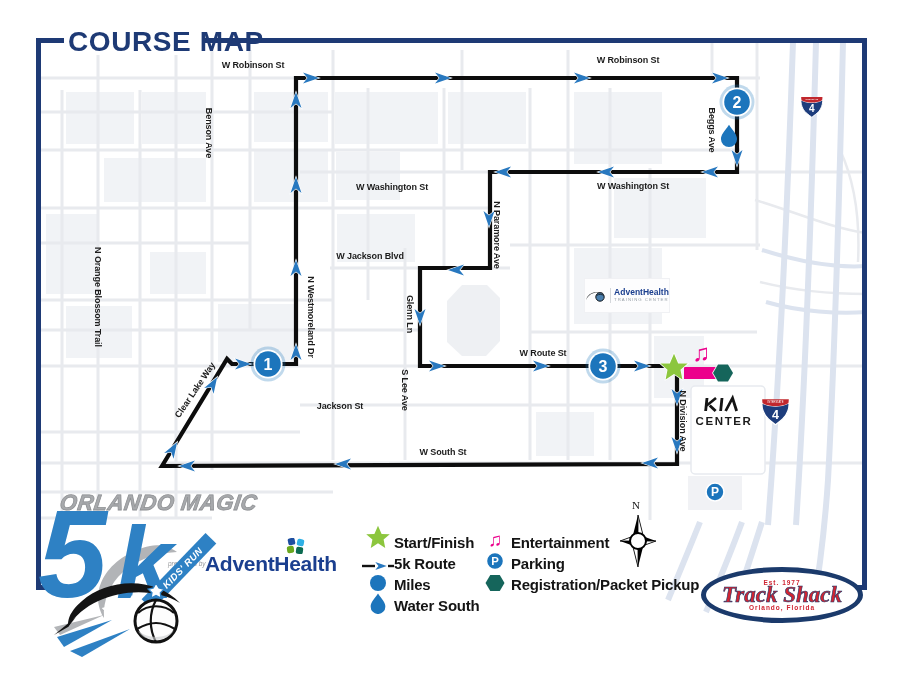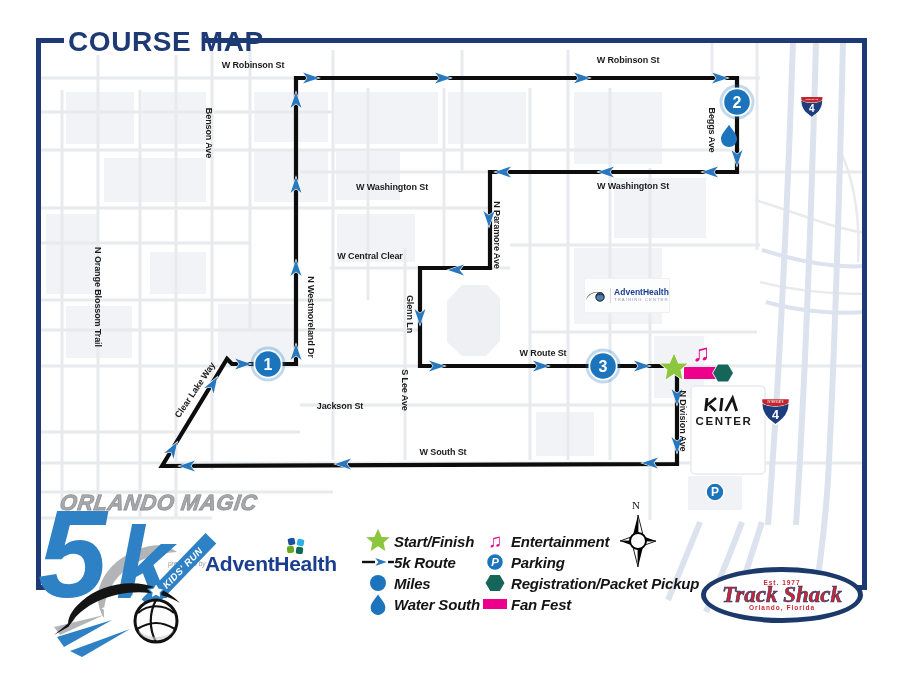--- a/index.html
+++ b/index.html
@@ -7,21 +7,21 @@
          font-family:"Liberation Sans",sans-serif;}
   #map-svg{position:absolute;left:0;top:0;}
   .frame{position:absolute;background:#1e3a75;z-index:4;}
   .course-title{position:absolute;left:68px;top:26px;font-size:28px;font-weight:800;
                 color:#1e3a75;letter-spacing:.6px;z-index:5;}
   #street-labels{position:absolute;left:0;top:0;width:900px;height:680px;z-index:3;pointer-events:none;text-align:center;}
   .street-label{position:absolute;font-size:9px;font-weight:700;color:#1c1c1c;
                 white-space:nowrap;letter-spacing:-.1px;}
   
   .legend-col{position:absolute;z-index:5;}
-  .lg-row{display:flex;align-items:center;height:20px;margin-bottom:1px;font-style:italic;}
+  .lg-row{display:flex;align-items:flex-end;height:20px;margin-bottom:1px;}
   .lg-ic{width:32px;display:flex;justify-content:center;align-items:center;}
   .lg-label{font-size:15px;font-weight:700;color:#141414;letter-spacing:-.2px;white-space:nowrap;}
   .music{color:#ec008c;font-weight:700;}
   
   .tc-box{position:absolute;left:584px;top:278px;width:84px;height:33px;background:#fdfdfe;
           border:1px solid #f0f1f4;display:flex;align-items:center;justify-content:center;gap:3px;z-index:3;}
   .tc-text{display:flex;flex-direction:column;line-height:1;}
   .tc-name{font-size:8.5px;font-weight:800;color:#1b3f8f;}
   .tc-sub{font-size:4.3px;color:#98a0a8;letter-spacing:1px;margin-top:1.5px;}
   
@@ -234,21 +234,21 @@
   <div class="course-title">COURSE MAP</div>
 
   <div id="street-labels">
       <div class="street-label" style="left: 253px; top: 65px; transform: translate(-50%, -50%);">W Robinson St</div>
       <div class="street-label" style="left: 628px; top: 60px; transform: translate(-50%, -50%);">W Robinson St</div>
       <div class="street-label" style="left: 209px; top: 133px; transform: translate(-50%, -50%) rotate(90deg);">Benson Ave</div>
       <div class="street-label" style="left: 712px; top: 130px; transform: translate(-50%, -50%) rotate(90deg);">Beggs Ave</div>
       <div class="street-label" style="left: 392px; top: 187px; transform: translate(-50%, -50%);">W Washington St</div>
       <div class="street-label" style="left: 633px; top: 186px; transform: translate(-50%, -50%);">W Washington St</div>
       <div class="street-label" style="left: 497px; top: 235px; transform: translate(-50%, -50%) rotate(90deg);">N Paramore Ave</div>
-      <div class="street-label" style="left: 370px; top: 256px; transform: translate(-50%, -50%);">W Central Clear</div>
+      <div class="street-label" style="left: 370px; top: 256px; transform: translate(-50%, -50%);">W Jackson Blvd</div>
       <div class="street-label" style="left: 410px; top: 314px; transform: translate(-50%, -50%) rotate(90deg);">Glenn Ln</div>
       <div class="street-label" style="left: 98px; top: 297px; transform: translate(-50%, -50%) rotate(90deg);">N Orange Blossom Trail</div>
       <div class="street-label" style="left: 311px; top: 317px; transform: translate(-50%, -50%) rotate(90deg);">N Westmoreland Dr</div>
       <div class="street-label" style="left: 195px; top: 390px; transform: translate(-50%, -50%) rotate(-56deg);">Clear Lake Way</div>
       <div class="street-label" style="left: 405px; top: 390px; transform: translate(-50%, -50%) rotate(90deg);">S Lee Ave</div>
       <div class="street-label" style="left: 340px; top: 406px; transform: translate(-50%, -50%);">Jackson St</div>
       <div class="street-label" style="left: 543px; top: 353px; transform: translate(-50%, -50%);">W Route St</div>
       <div class="street-label" style="left: 443px; top: 452px; transform: translate(-50%, -50%);">W South St</div>
       <div class="street-label" style="left: 683px; top: 421px; transform: translate(-50%, -50%) rotate(90deg);">N Division Ave</div>
     </div>
@@ -316,28 +316,20 @@
       </span>
       <span class="lg-label">Parking</span>
     </div>
     <div class="lg-row">
       <span class="lg-ic">
         <svg width="24" height="20">
             <use href="#hex-shape" transform="translate(12,10) scale(0.95)"></use>
           </svg>
       </span>
       <span class="lg-label">Registration/Packet Pickup</span>
-    </div>
-    <div class="lg-row">
-      <span class="lg-ic">
-        <svg width="26" height="12">
-            <rect x="1" y="1" width="24" height="10" fill="#ec008c"></rect>
-          </svg>
-      </span>
-      <span class="lg-label">Fan Fest</span>
     </div>
   </div>
 
   <svg class="compass" width="54" height="90">
     <text x="24" y="13" text-anchor="middle" font-size="11" font-family="Liberation Serif,serif" fill="#111">N</text>
     <g transform="translate(26,45)">
       <path d="M0,-26 L6.5,0 L0,26 L-6.5,0 Z" fill="#000"></path>
       <path d="M-18,0 L0,-6.5 L18,0 L0,6.5 Z" fill="#000"></path>
       <path d="M0,-26 L6.5,0 L0,0 Z" fill="#fff" stroke="#000" stroke-width="0.8"></path>
       <path d="M0,26 L-6.5,0 L0,0 Z" fill="#fff" stroke="#000" stroke-width="0.8"></path>

